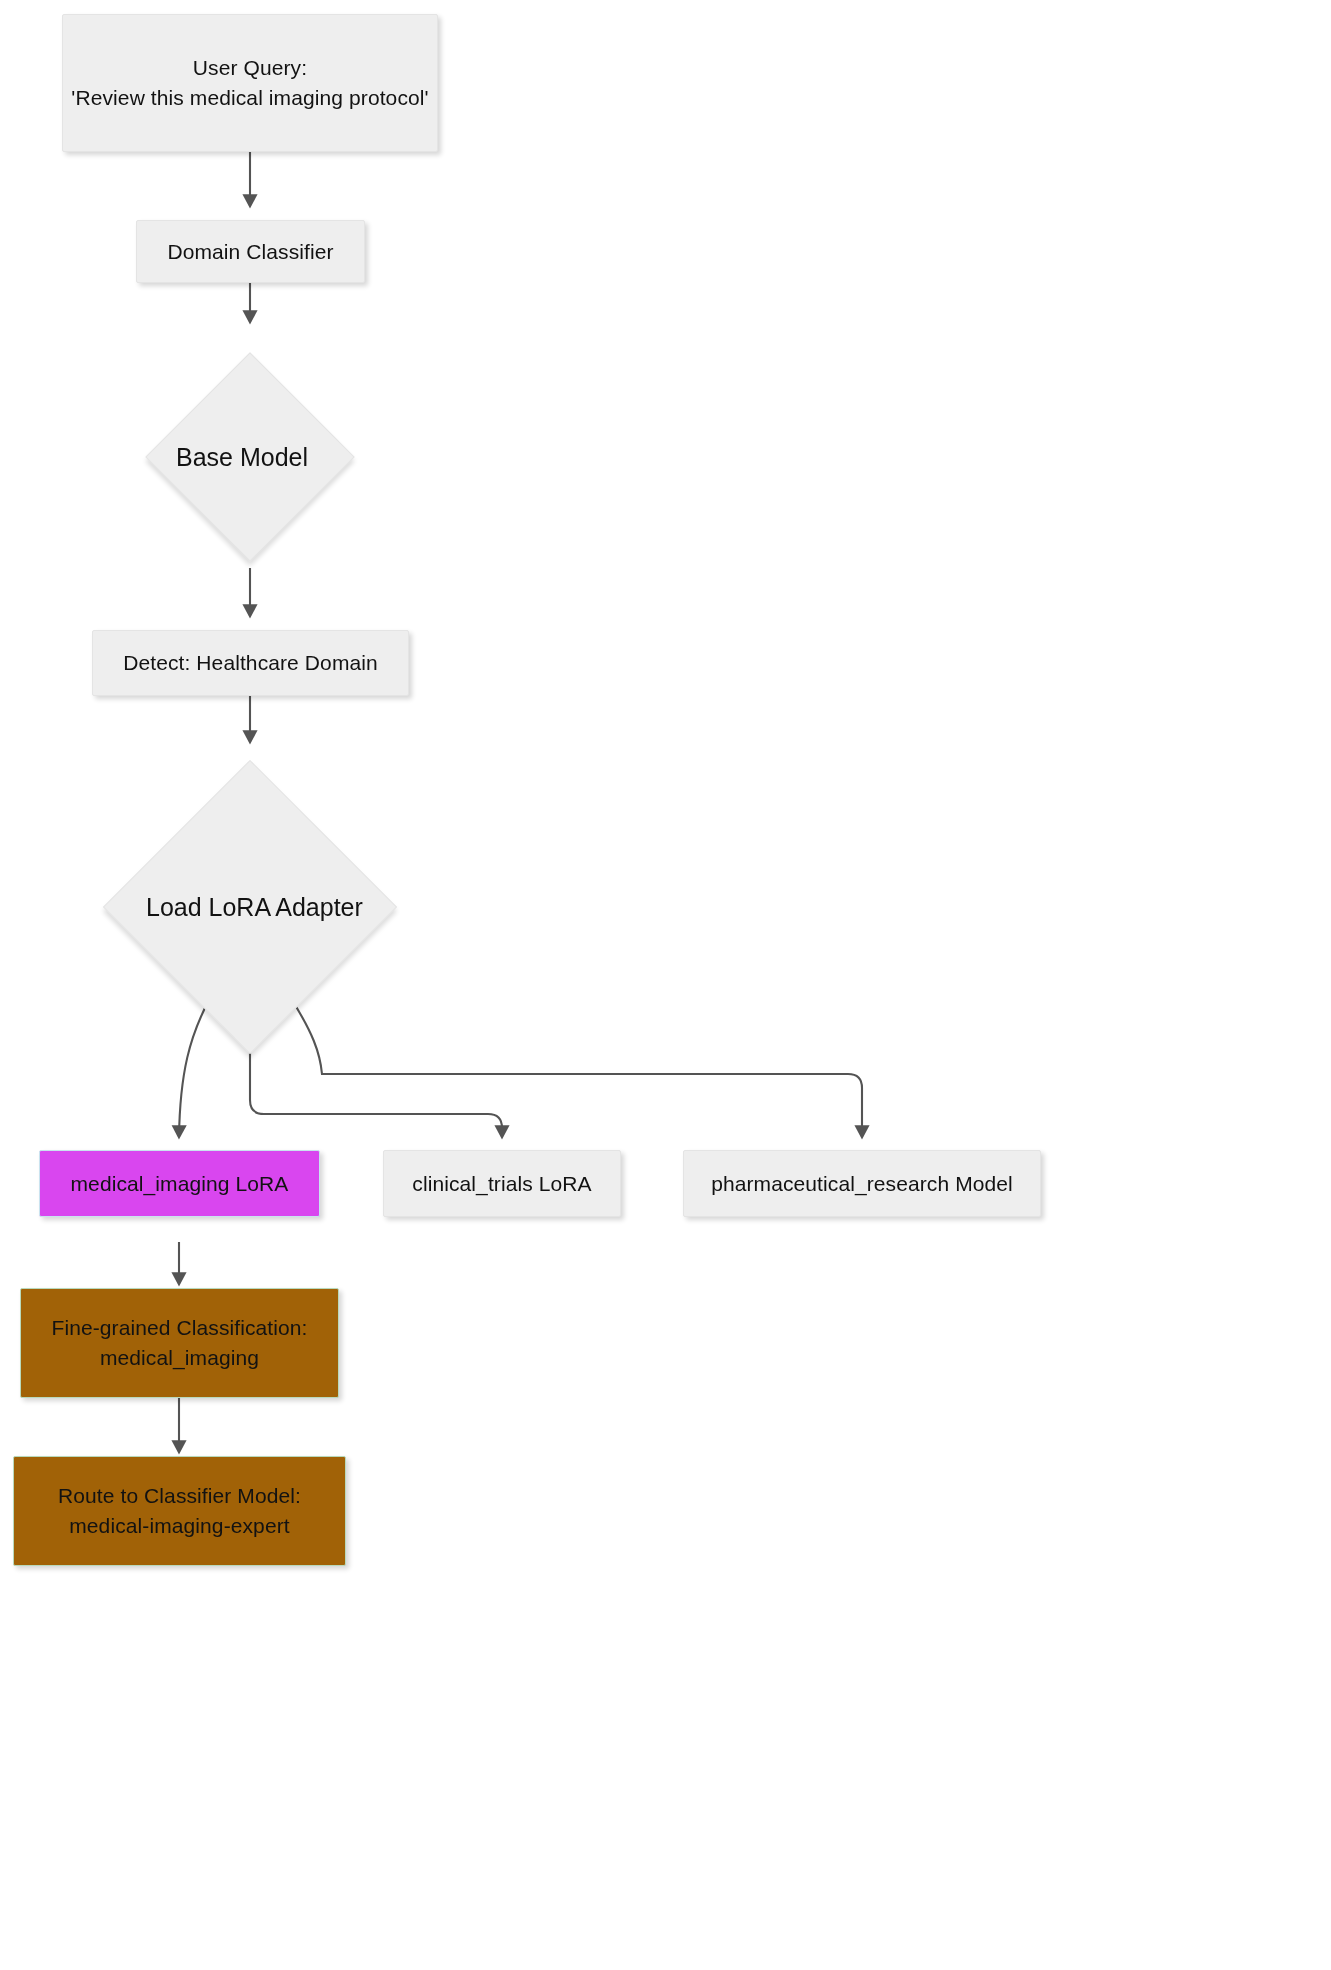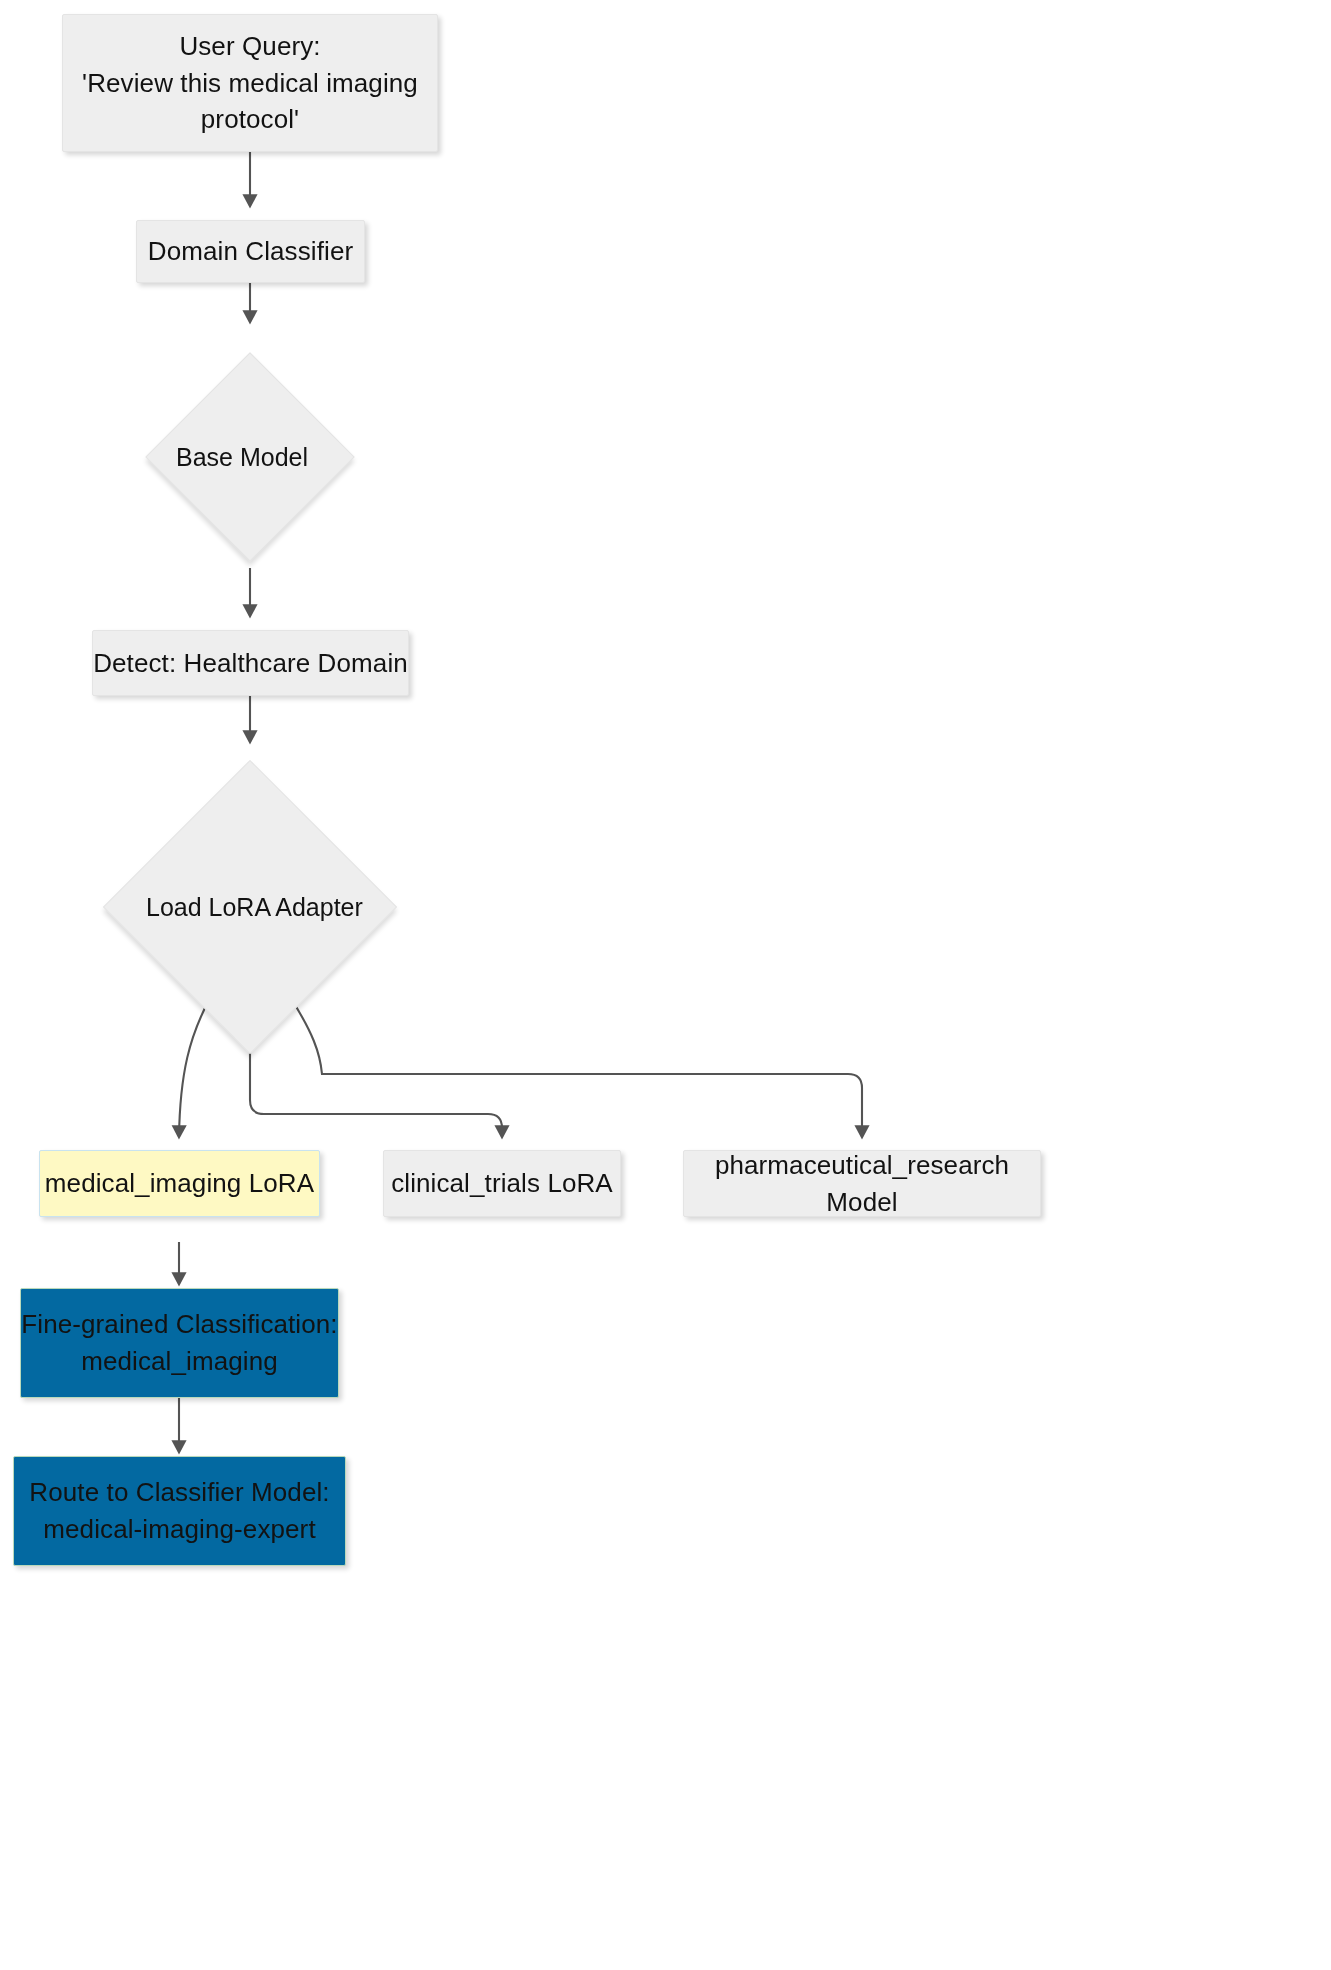--- a/index.html
+++ b/index.html
@@ -36,28 +36,28 @@
     text-align: center;
     color: #121212;
     line-height: 1.42;
     letter-spacing: 0.1px;
   }
   .node-rect {
     background: #eeeeee;
     border: 1px solid #e4e4e4;
     border-radius: 2px;
     box-shadow: 3px 3px 5px rgba(0,0,0,0.16);
-    font-size: 26px;
+    font-size: 21px;
   }
   .node-rect.blue {
-    background: #fef9c3;
+    background: #d946ef;
     border: 1px solid #c9e3ef;
   }
   .node-rect.green {
-    background: #0369a1;
+    background: #a16207;
     border: 1px solid #b9d9bb;
   }
   .diamond-wrap {
     position: absolute;
     display: flex;
     align-items: center;
     justify-content: flex-start;
   }
   .diamond-shape {
     position: absolute;

